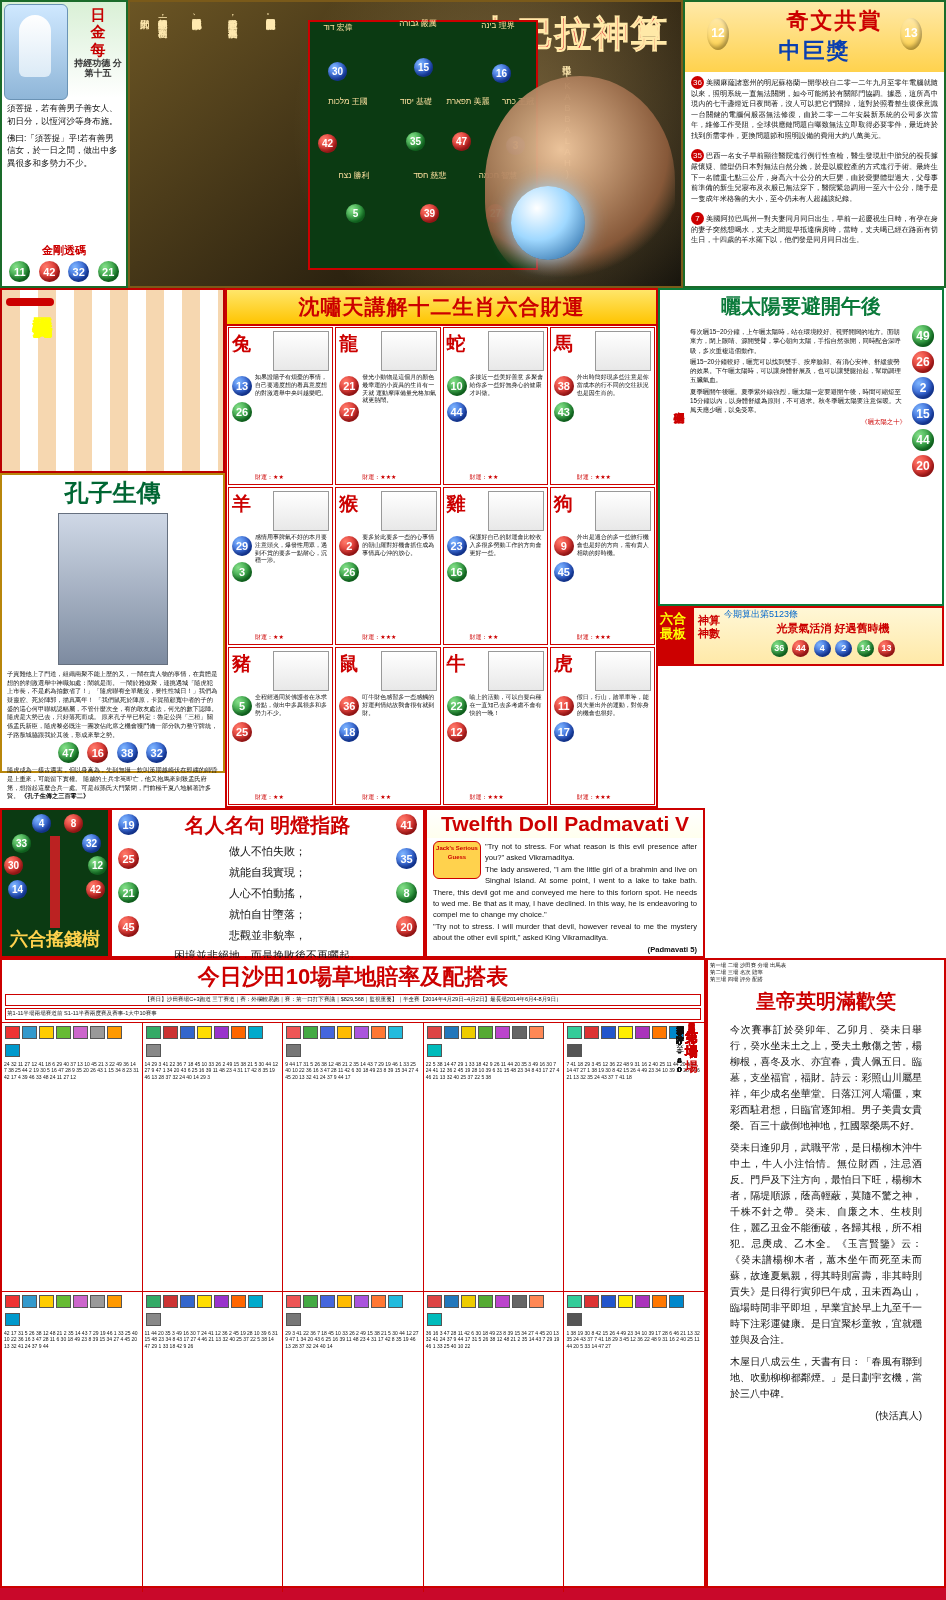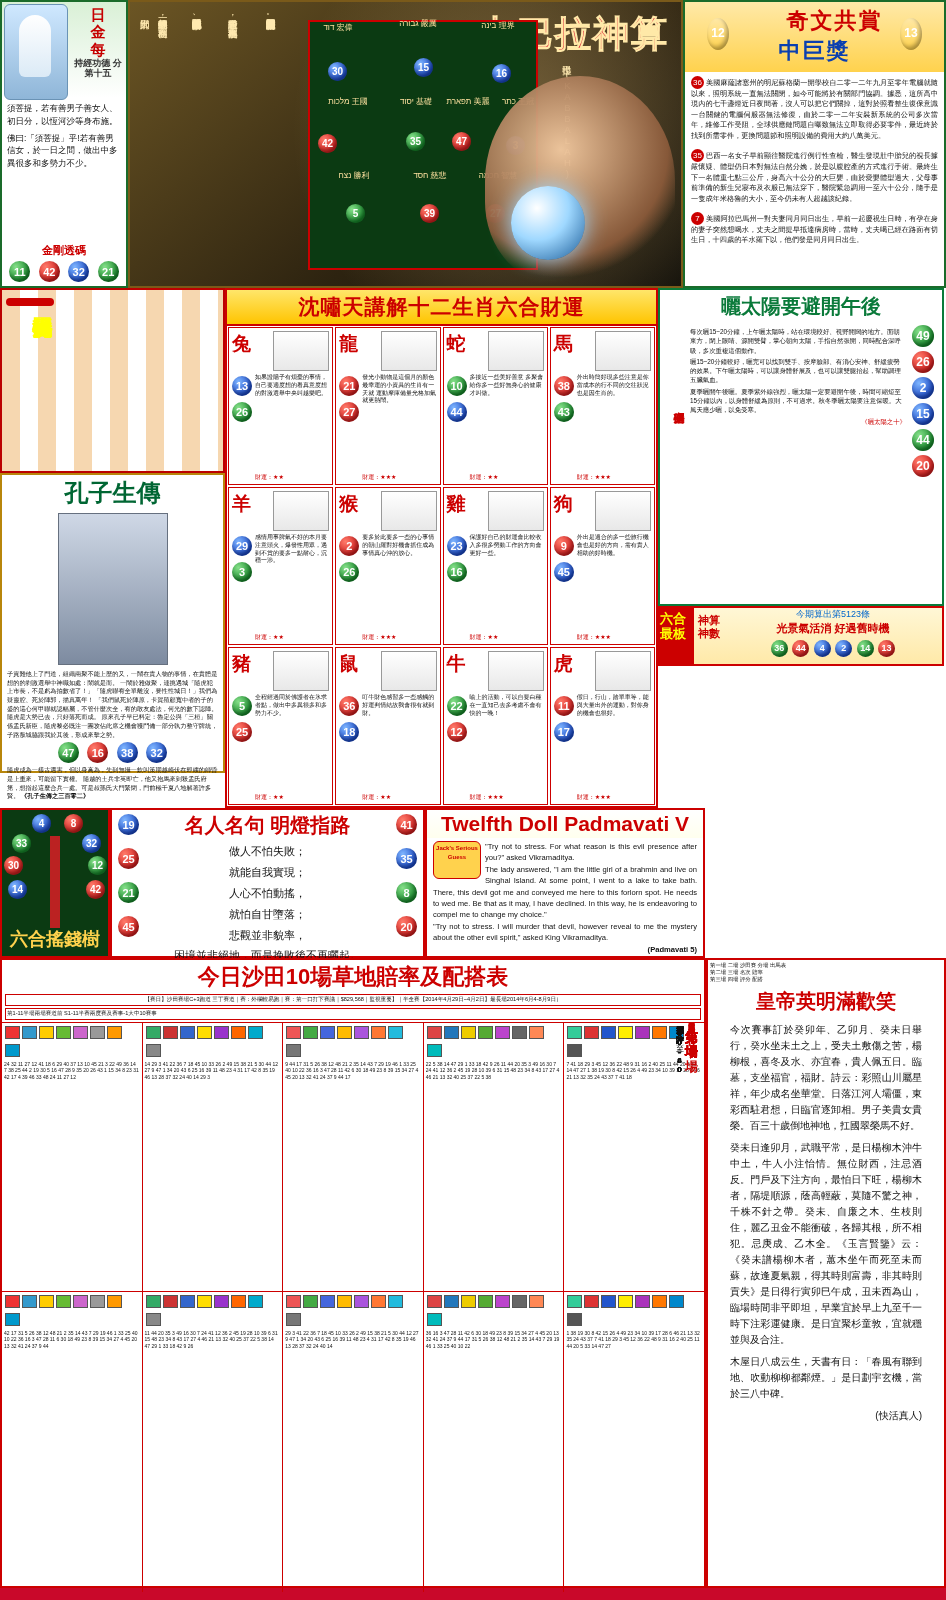--- a/index.html
+++ b/index.html
@@ -375,21 +375,21 @@
             <span class="ball b-green">44</span>
             <span class="ball b-red">20</span>
           </div>
         </div>
       </div>
 
       <div class="panel" style="border:2px solid #c00;display:flex;height:60px;background:linear-gradient(#fff7d6,#ffe9a8)">
         <div style="width:34px;background:#c00;color:#ff0;font-weight:bold;font-size:13px;text-align:left;line-height:1.15;padding-top:4px">六合最板</div>
         <div style="width:30px;font-size:11px;color:#c00;font-weight:bold;text-align:center;line-height:1.2;padding-top:6px">神算神數</div>
         <div style="flex:1">
-          <div style="font-size:9px;color:#06c;text-align:center">今期算出第5123條</div>
+          <div style="font-size:9px;color:#06c;">今期算出第5123條</div>
           <div style="font-size:11px;color:#c00;font-weight:bold;text-align:center">光景氣活消 好遇舊時機</div>
           <div style="text-align:center;margin-top:1px">
             <span class="ball b-green" style="width:17px;height:17px;font-size:9px">36</span>
             <span class="ball b-red" style="width:17px;height:17px;font-size:9px">44</span>
             <span class="ball b-blue" style="width:17px;height:17px;font-size:9px">4</span>
             <span class="ball b-blue" style="width:17px;height:17px;font-size:9px">2</span>
             <span class="ball b-green" style="width:17px;height:17px;font-size:9px">14</span>
             <span class="ball b-red" style="width:17px;height:17px;font-size:9px">13</span>
           </div>
         </div>

